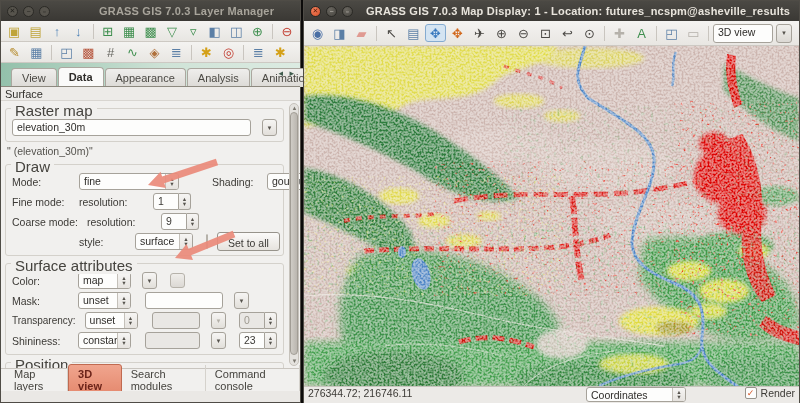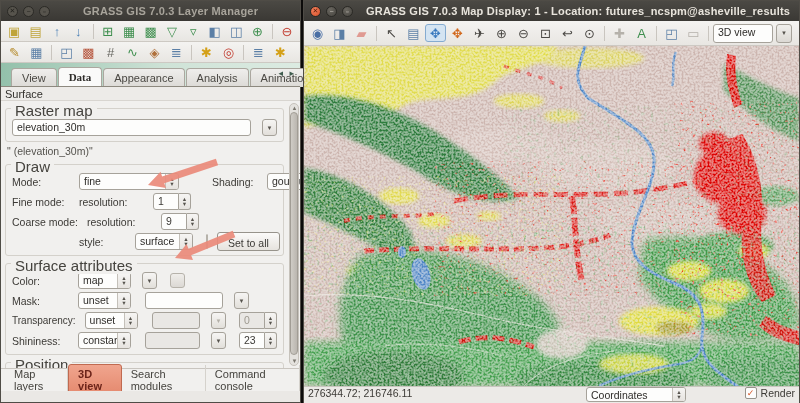--- a/index.html
+++ b/index.html
@@ -6,21 +6,21 @@
   html,body { width:800px; height:403px; overflow:hidden; background:#0c0b0a;
               font-family:"Liberation Sans","DejaVu Sans",sans-serif; font-size:11px; color:#3c3a36; }
   .win { position:absolute; top:0; background:#f1f0ee; border:1px solid #4f4c46; }
   #lm-window { left:0; width:301px; height:403px; }
   #md-window { left:303px; width:497px; height:403px; }
 
   
   .titlebar { height:20px; background:linear-gradient(#4b4944,#3a3834); display:flex; align-items:center;
               padding:0 6px; gap:5px; }
   .titlebar .ttl { font-weight:bold; font-size:11px; letter-spacing:.2px; white-space:nowrap; overflow:hidden; }
-  #lm-window .ttl { color:#a8a49b; margin-left:28px;text-align:center; }
+  #lm-window .ttl { color:#a8a49b; margin-left:44px;text-align:center; }
   #md-window .ttl { color:#e8e4dc; margin-left:8px;text-align:right; }
   .wbtn { width:11px; height:11px; border-radius:50%; flex:0 0 auto; border:1px solid #2a2925;
           display:flex; align-items:center; justify-content:center; font-size:7px; color:#24231f; }
   .wbtn.inact { background:#57544d; }
   .wbtn.close-act { background:radial-gradient(circle at 35% 30%,#f2825e,#d64f28); color:#5e1d0a; }
   .wbtn.grey-act { background:radial-gradient(circle at 35% 30%,#6a6760,#46443f); color:#c8c4bc; }
 
   
   .tbar { background:linear-gradient(#f4f3f1,#e8e6e2); border-bottom:1px solid #cdc9c3;
           display:flex; align-items:center; padding:0 3px; gap:1px; }
@@ -30,21 +30,21 @@
           font-size:13px; font-style:normal; border:1px solid transparent; border-radius:3px; cursor:default; }
   .tbtn.active { background:#d4e4f2; border-color:#85abd0; }
   .tsep { width:1px; height:15px; background:#c9c5bf; margin:0 3px; flex:0 0 auto; }
 
   
   .tabstrip { height:23px; background:linear-gradient(100deg,#92c0aa,#cfe3d7 55%,#dcebe2);
               display:flex; align-items:flex-end; padding:0 0 0 10px; position:relative; }
   .tab { padding:3px 10px 3px; margin-right:1px; font-size:11px; color:#4a4843;
          background:linear-gradient(#efeeec,#dcdad6); border:1px solid #aba79f; border-bottom:none;
          border-radius:4px 4px 0 0; position:relative; top:1px; }
-  .tab.sel { background:#fafaf9; font-weight:bold; color:#2e2c29; padding-bottom:4px; top:1px;font-family:Liberation Serif, serif; }
+  .tab.sel { background:#fafaf9; font-weight:bold; color:#2e2c29; padding-bottom:4px; top:1px; }
   .tabscroll { position:absolute; right:4px; top:5px; font-size:9px; color:#3f5c4e; letter-spacing:2px; }
 
   
   .pane { position:relative; height:282px; overflow:hidden; background:#f1f0ee; border-top:1px solid #8d897f; }
   .pane-header { height:14px; line-height:14px; padding-left:4px; font-size:11px; color:#33312d;
                  background:#edebe8; border-bottom:1px solid #d8d5d0; }
   .scrollbar { position:absolute; right:1px; top:16px; bottom:2px; width:10px; background:#e4e2de;
                border:1px solid #c6c2bb; border-radius:5px; }
   .scrollbar .thumb { position:absolute; left:0; right:0; top:8px; bottom:10px; background:linear-gradient(90deg,#cfccc6,#bab6af);
                border:1px solid #a19d95; border-radius:5px; }

